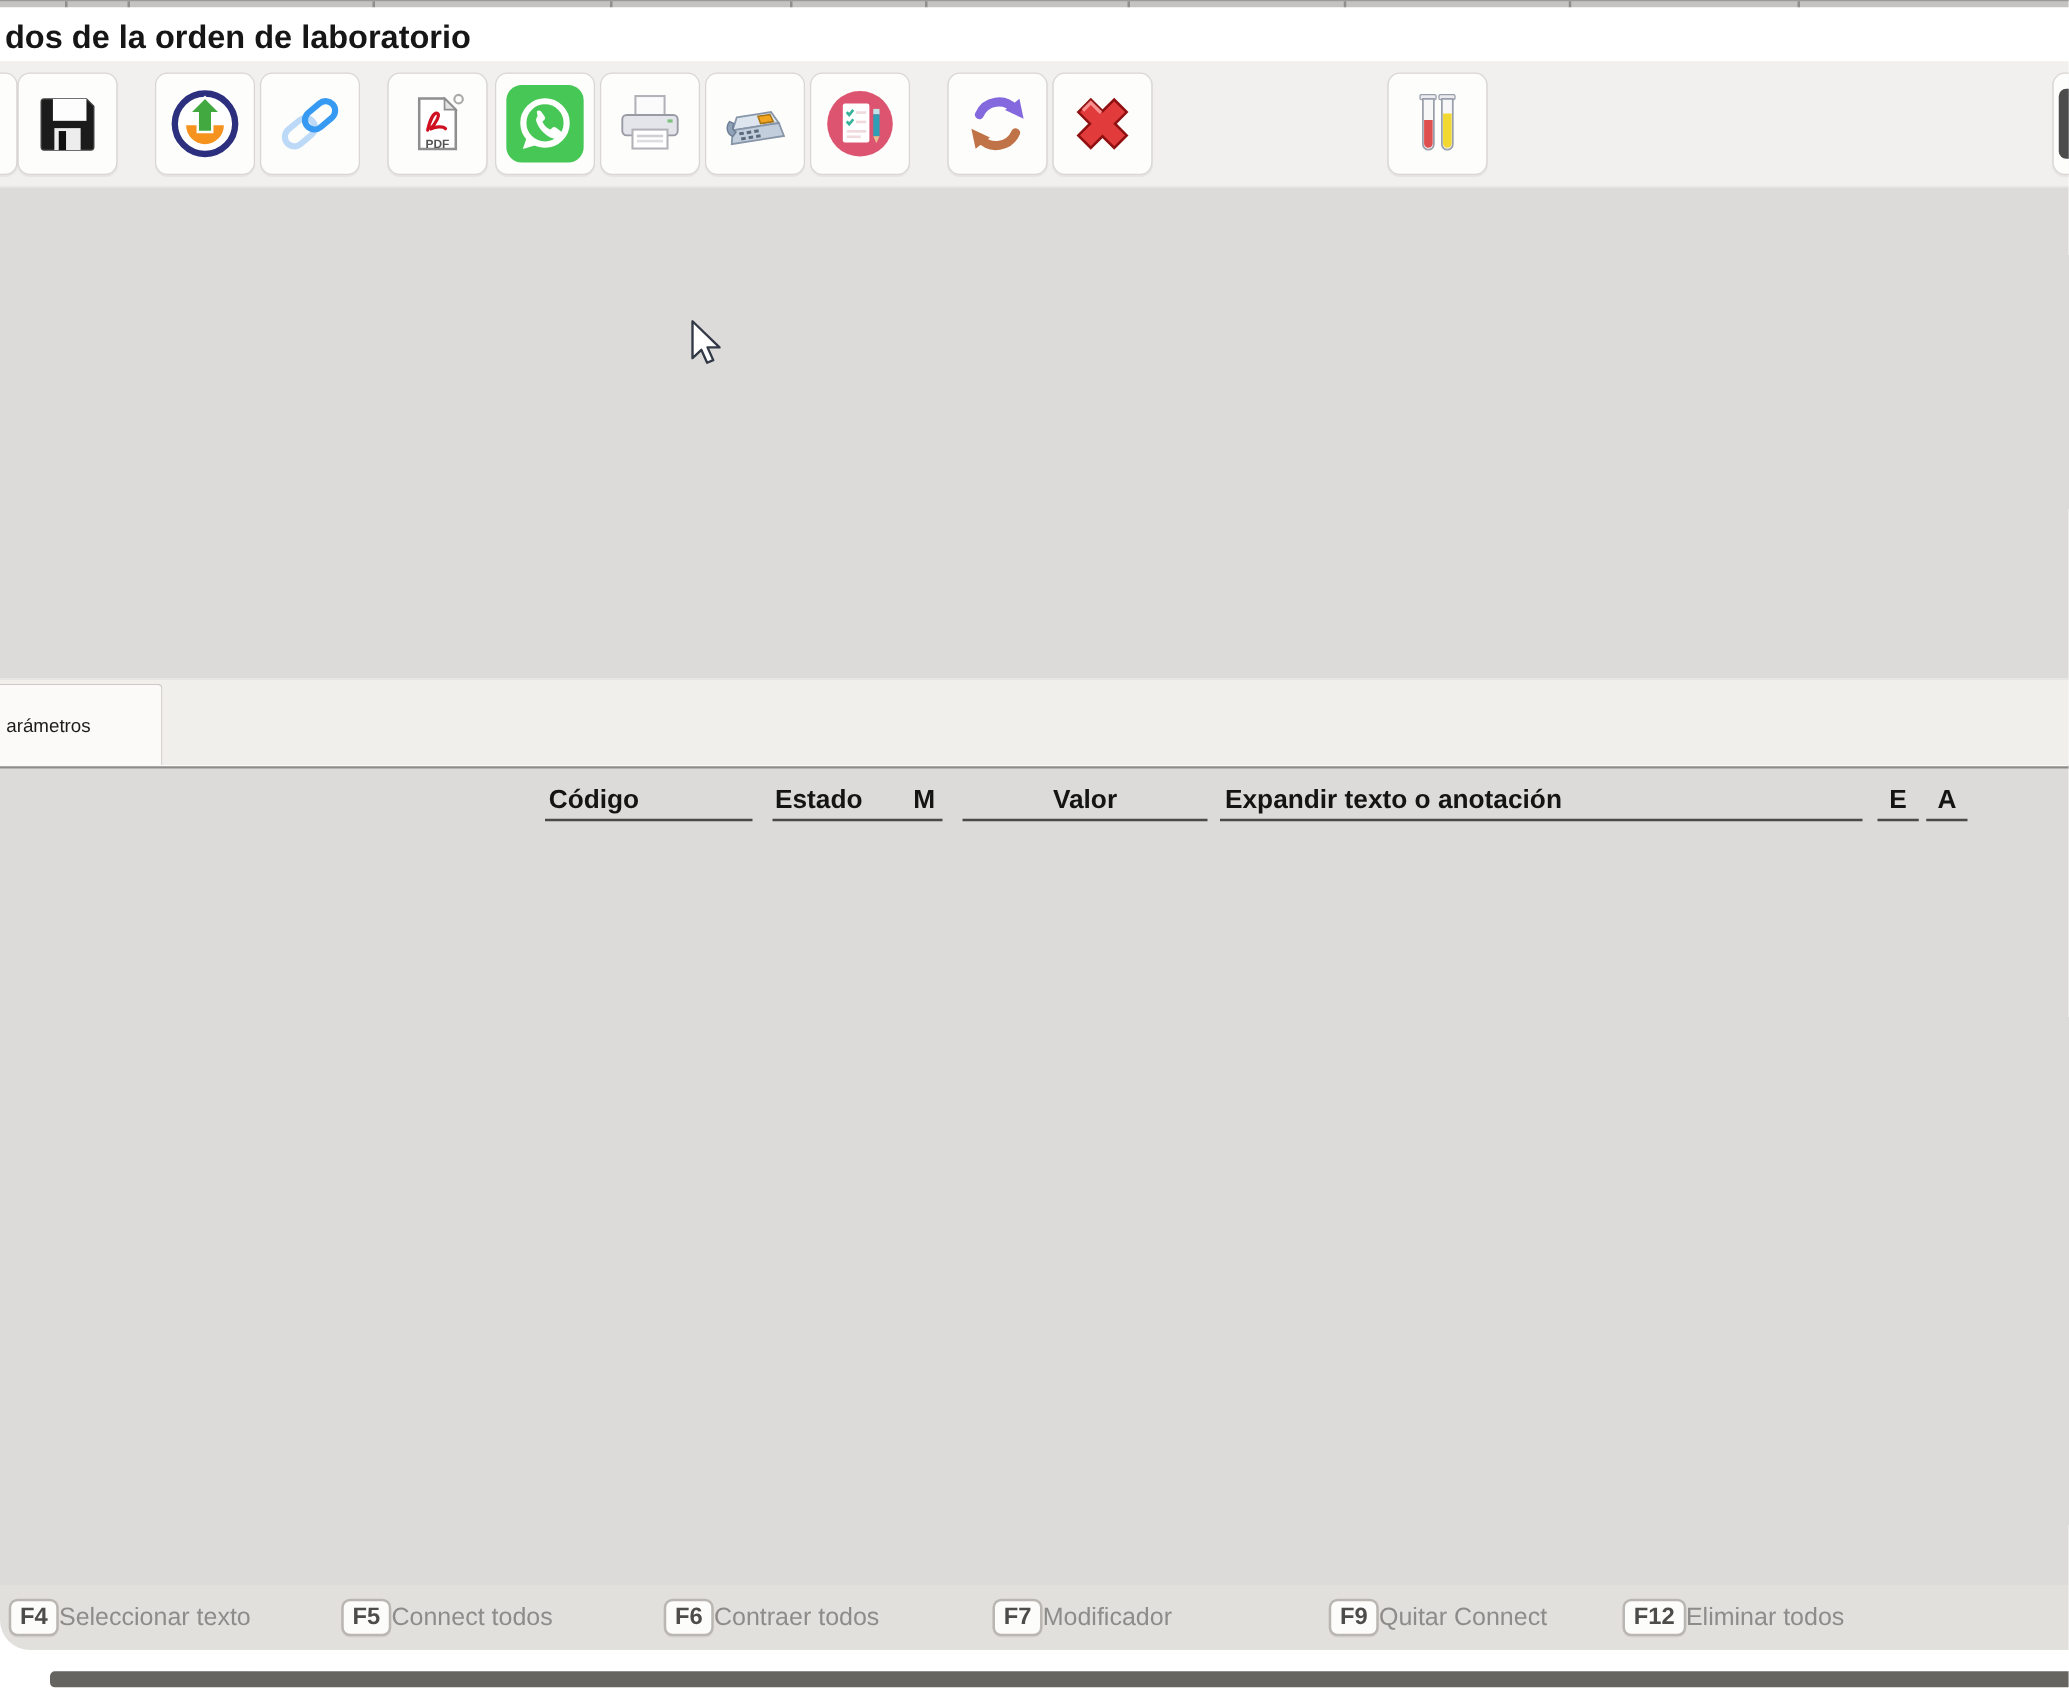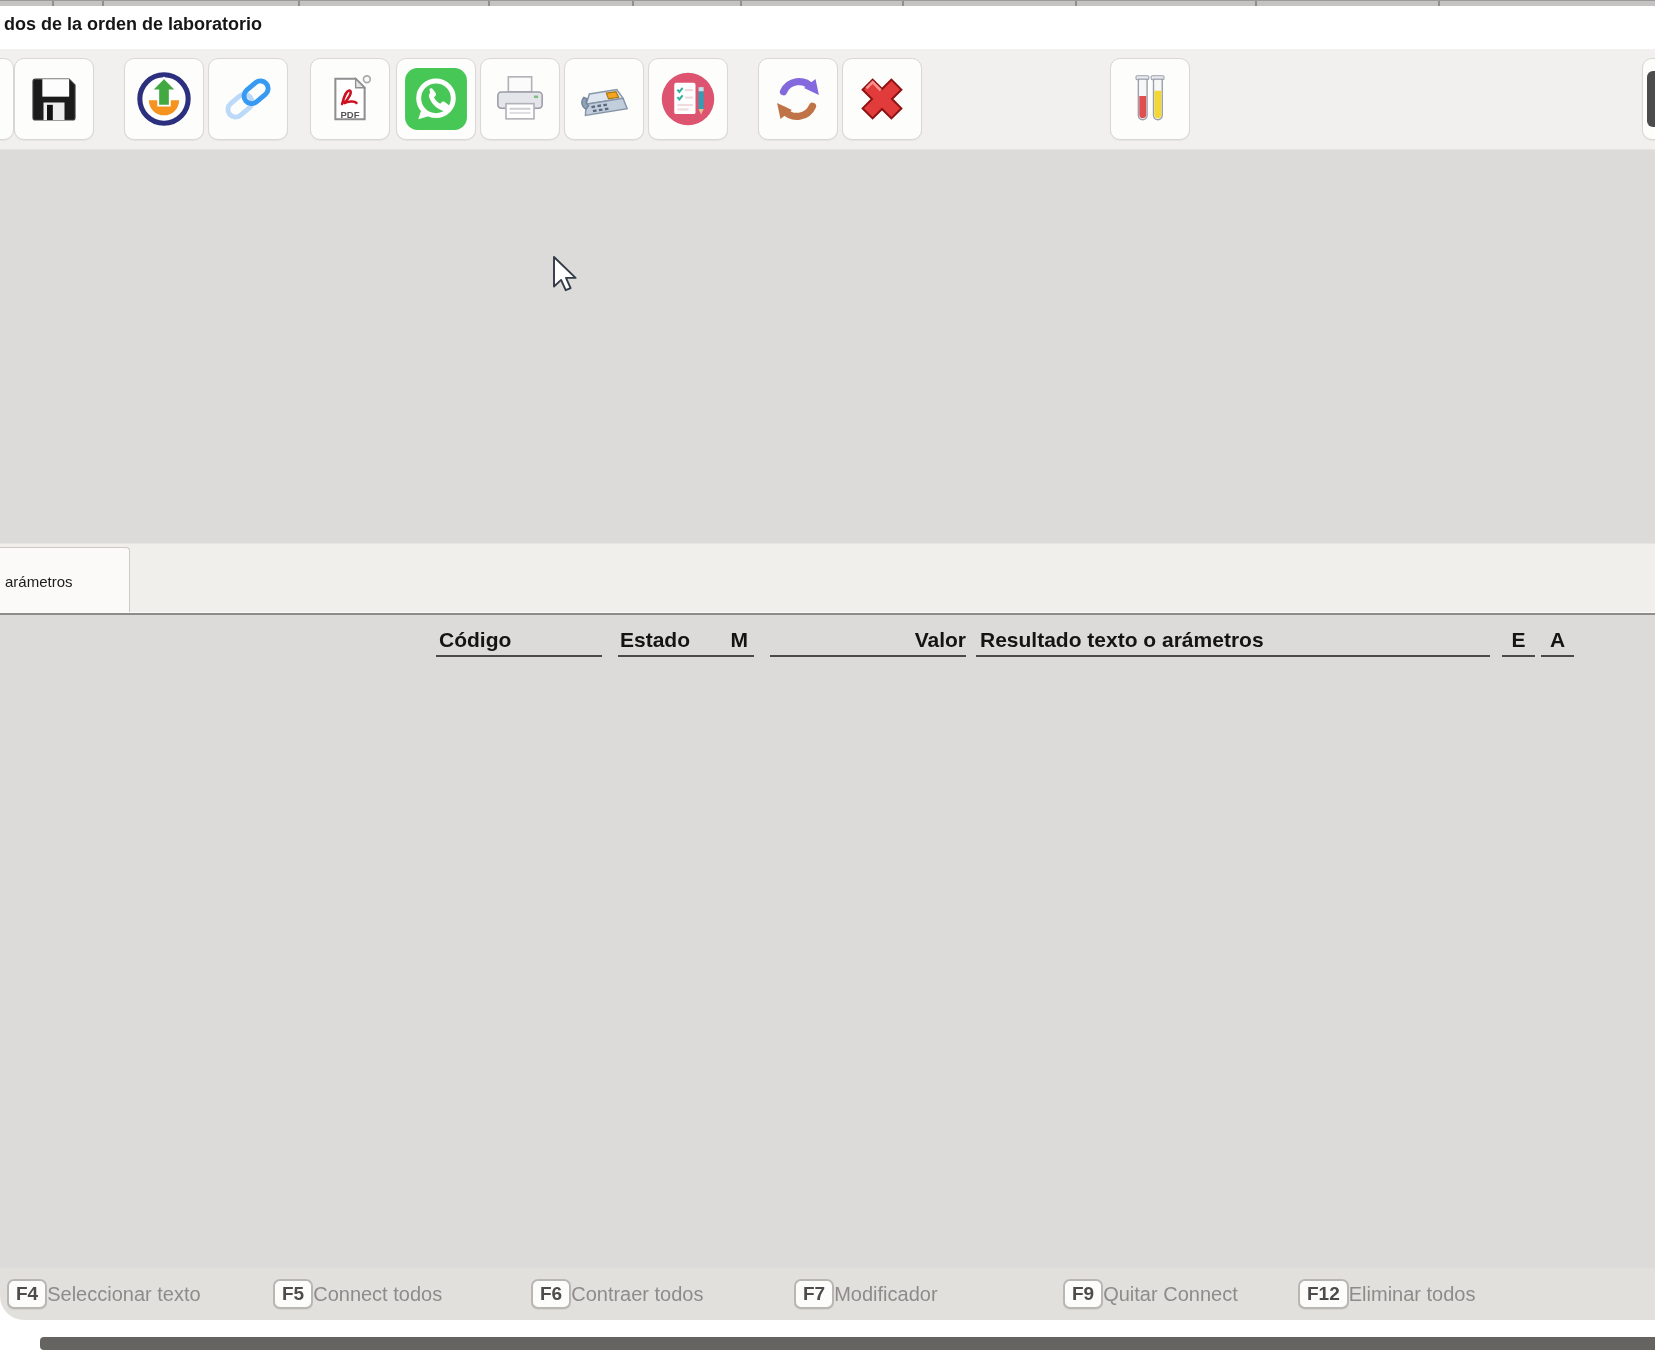--- a/index.html
+++ b/index.html
@@ -5,21 +5,21 @@
   html,body{margin:0;padding:0;background:#fff;}
   body{width:1655px;height:1350px;overflow:hidden;font-family:"Liberation Sans","DejaVu Sans",sans-serif;}
   #screen{position:relative;width:1655px;height:1350px;background:#fff;overflow:hidden;}
 
   
   #top-strip{position:absolute;left:0;top:0;width:1655px;height:5px;background:#c4c3c2;border-top:1px solid #9b9a99;}
   .tick{position:absolute;top:0;width:2px;height:5px;background:#8f8e8d;}
 
   
   #title-bar{position:absolute;left:0;top:6px;width:1655px;height:43px;background:#ffffff;}
-  #title-text{position:absolute;left:4px;top:8px;font-size:18px;font-weight:bold;color:#161616;white-space:nowrap;}
+  #title-text{position:absolute;left:4px;top:8px;font-size:26px;font-weight:bold;color:#161616;white-space:nowrap;}
 
   
   #toolbar{position:absolute;left:0;top:49px;width:1655px;height:100px;background:#f1f0ee;border-bottom:1px solid #e4e2e0;}
   .tbtn{position:absolute;top:9px;width:78px;height:80px;background:#fdfdfc;border:1px solid #d9d6d3;border-radius:10px;display:flex;align-items:center;justify-content:center;box-shadow:0 1px 1px rgba(0,0,0,.05);cursor:pointer;}
   .tbtn svg{display:block;}
 
   
   #main-empty{position:absolute;left:0;top:150px;width:1655px;height:393px;background:#dcdbd9;}
 
   
@@ -29,21 +29,21 @@
 
   
   #grid-sep{position:absolute;left:0;top:612px;width:1655px;height:3px;background:#8d8c89;border-top:1px solid #fafaf9;box-sizing:border-box;}
 
   
   #grid{position:absolute;left:0;top:615px;width:1655px;height:653px;background:#dcdbd9;}
   .hcell{position:absolute;top:8px;height:34px;line-height:34px;font-size:21px;font-weight:bold;color:#141414;border-bottom:2px solid #4b4a48;white-space:nowrap;box-sizing:border-box;}
   #h-parametro{left:0;width:428px;padding-left:3px;}
   #h-codigo{left:436px;width:166px;padding-left:3px;}
   #h-estado-m{left:618px;width:136px;display:flex;justify-content:space-between;padding:0 6px 0 2px;}
-  #h-valor{left:770px;width:196px;text-align:right;}
+  #h-valor{left:770px;width:196px;text-align:center;}
   #h-resultado{left:976px;width:514px;padding-left:4px;}
   #h-e{left:1502px;width:33px;text-align:center;}
   #h-a{left:1541px;width:33px;text-align:center;}
   #grid-body{position:absolute;left:0;top:44px;width:1655px;height:609px;}
 
   
   #fkey-bar{position:absolute;left:0;top:1268px;width:1655px;height:52px;background:#e1e0dd;border-bottom-left-radius:24px;}
   .fitem{position:absolute;top:11px;display:flex;align-items:center;font-size:20px;color:#8e8c8a;white-space:nowrap;}
   .fbadge{background:#fcfcfb;border:2px solid #bab7b3;border-radius:7px;padding:0 7px;height:26px;line-height:26px;font-weight:bold;font-size:19px;color:#4d4c4a;box-shadow:0 1px 0 #d6d4d1;}
 
@@ -219,21 +219,21 @@
 
   <div id="grid-sep"></div>
 
   <div id="grid">
     <div class="hcell" id="h-codigo">Código</div>
     <div class="hcell" id="h-estado-m">
       <span>Estado</span>
       <span>M</span>
     </div>
     <div class="hcell" id="h-valor">Valor</div>
-    <div class="hcell" id="h-resultado">Resultado texto o arámetros</div>
+    <div class="hcell" id="h-resultado">Expandir texto o anotación</div>
     <div class="hcell" id="h-e">E</div>
     <div class="hcell" id="h-a">A</div>
     <div id="grid-body"></div>
   </div>
 
   <div id="fkey-bar">
     <div class="fitem" style="left:7px">
       <span class="fbadge">F4</span>
       <span>Seleccionar texto</span>
     </div>

